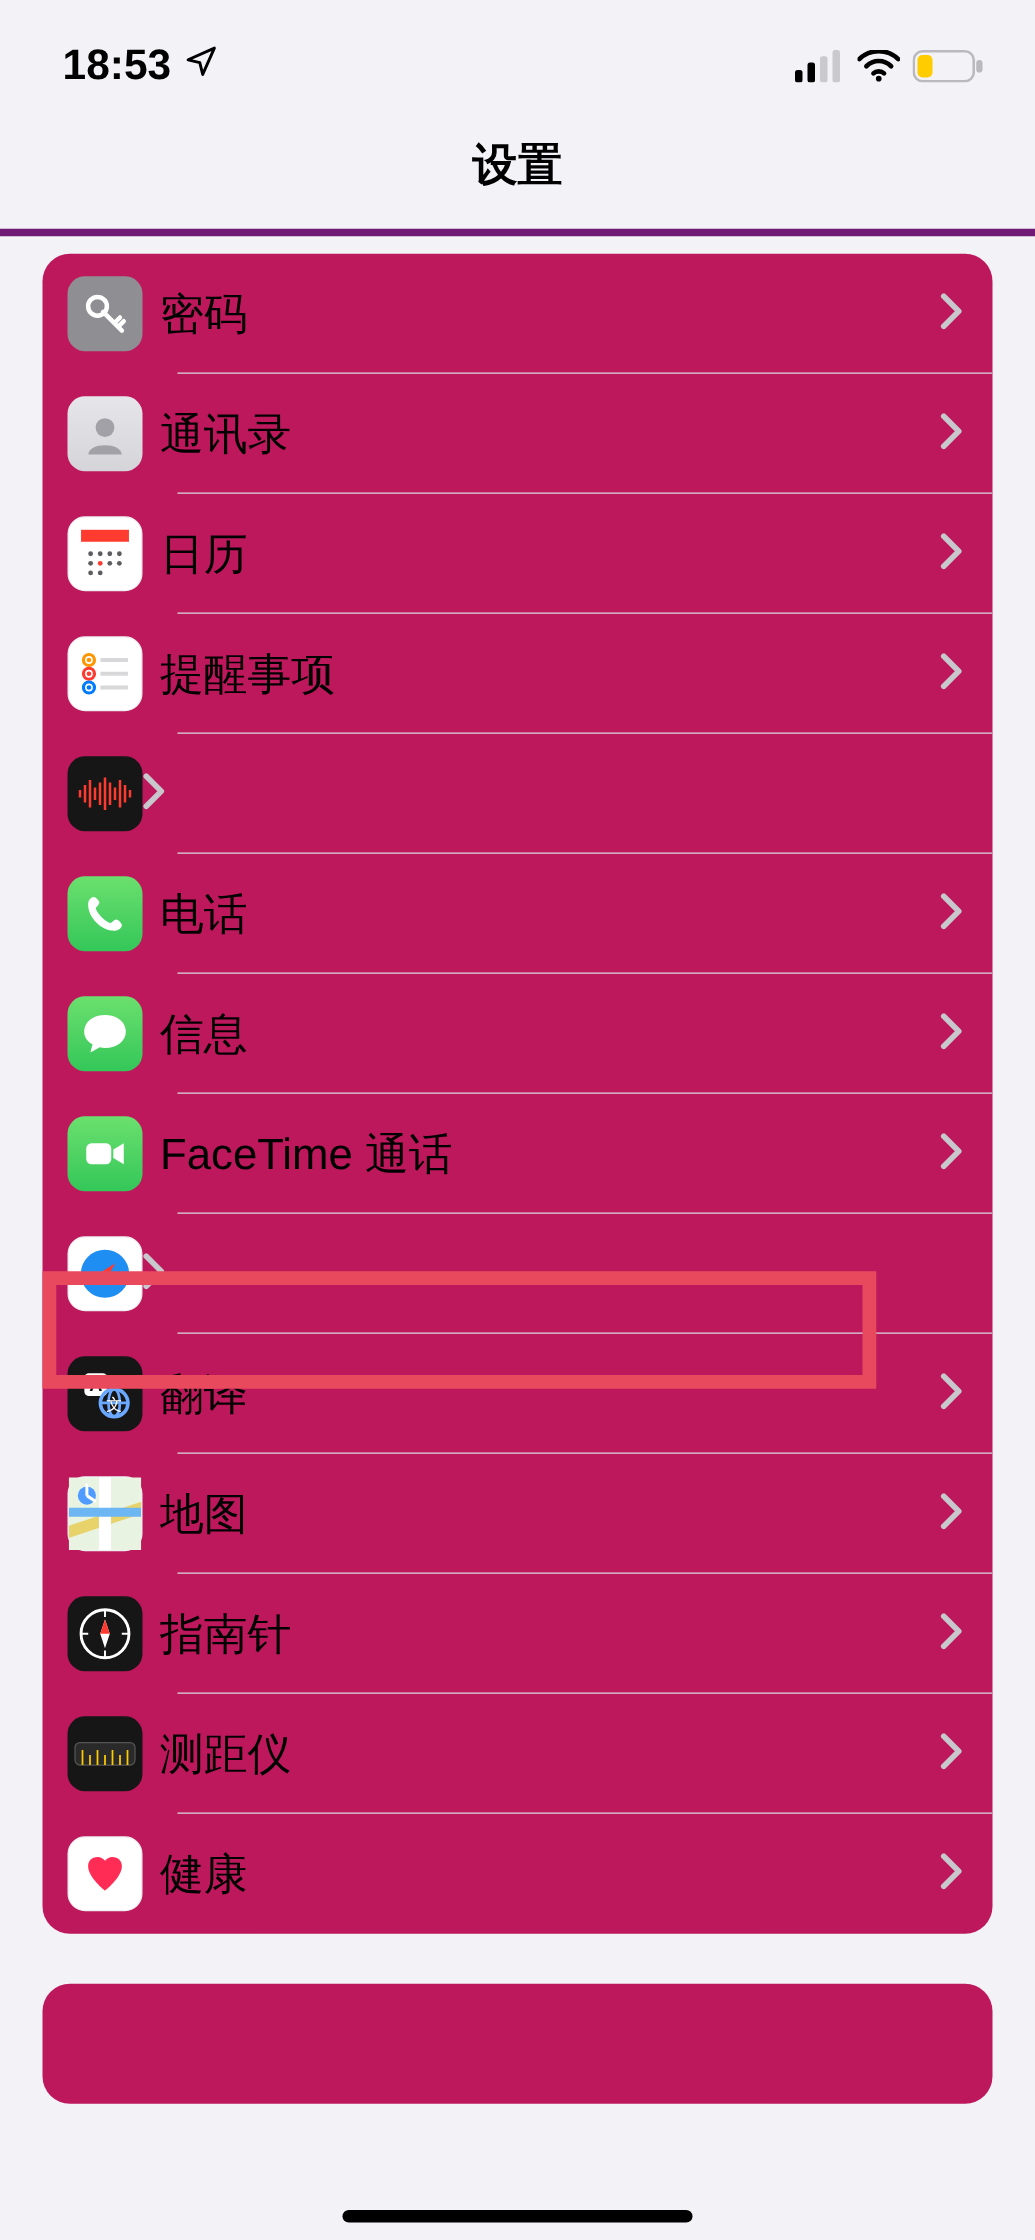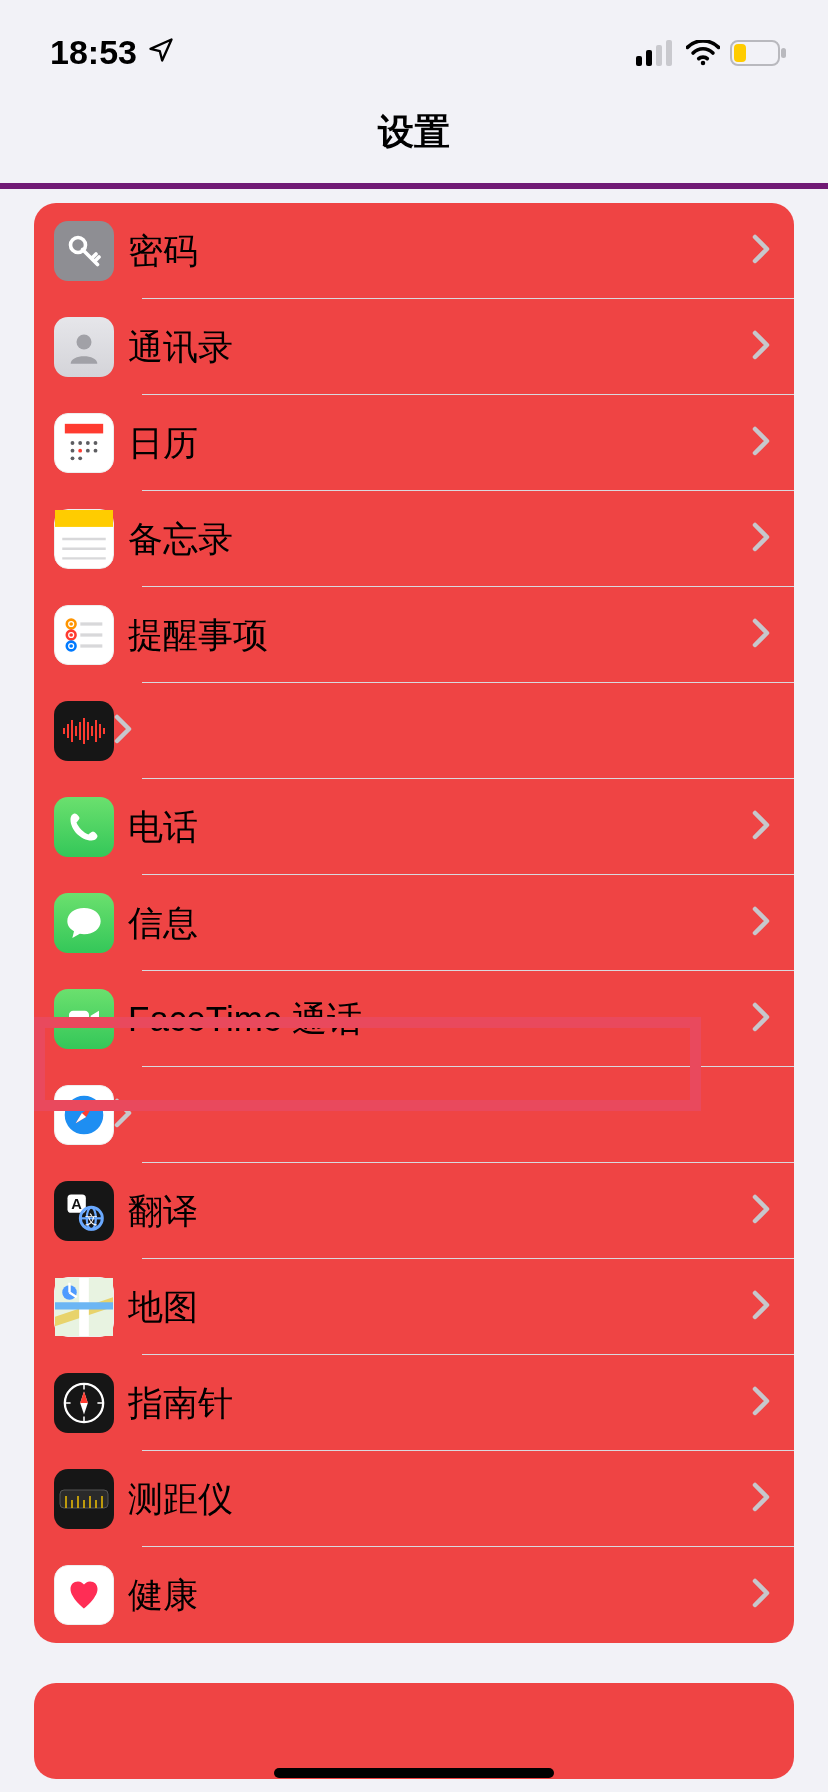--- a/index.html
+++ b/index.html
@@ -30,21 +30,21 @@
   .nav-title {
     text-align: center;
     font-size: 36px;
     font-weight: 600;
     padding: 18px 0 26px 0;
     border-bottom: 6px solid #701a75;
   }
 
   
   .group {
-    background: #ef4444;
+    background: #be185d;
     border-radius: 22px;
     margin: 14px 34px 40px 34px;
     overflow: hidden;
     position: relative;
   }
   .row {
     display: flex;
     align-items: center;
     height: 96px;
     padding: 0 24px 0 14px;
@@ -200,35 +200,20 @@
           </g>
       </svg>
     </div>
     <span class="label">日历</span>
     <span class="chev"><svg width="18" height="30" viewBox="0 0 12 20">
           <path d="M2 2 L10 10 L2 18" fill="none" stroke="#c7c7cc" stroke-width="3" stroke-linecap="round" stroke-linejoin="round"></path>
         </svg></span>
     <div class="sep"></div>
   </div>
 
-  <div class="row">
-    <div class="icon-box ic-notes">
-      <svg width="60" height="60" viewBox="0 0 24 24">
-          <rect x="0" y="0" width="24" height="7" fill="#ffcc00"></rect>
-          <line x1="3" y1="12" x2="21" y2="12" stroke="#d8d8da"></line>
-          <line x1="3" y1="16" x2="21" y2="16" stroke="#d8d8da"></line>
-          <line x1="3" y1="20" x2="21" y2="20" stroke="#d8d8da"></line>
-        </svg>
-    </div>
-    <span class="label">备忘录</span>
-    <span class="chev"><svg width="18" height="30" viewBox="0 0 12 20">
-          <path d="M2 2 L10 10 L2 18" fill="none" stroke="#c7c7cc" stroke-width="3" stroke-linecap="round" stroke-linejoin="round"></path>
-        </svg></span>
-    <div class="sep"></div>
-  </div>
 
   <div class="row">
     <div class="icon-box ic-reminders">
       <svg width="44" height="44" viewBox="0 0 24 24">
         <circle cx="5" cy="6" r="2.4" fill="none" stroke="#ff9500" stroke-width="1.4"></circle>
           <circle cx="5" cy="6" r="1" fill="#ff9500"></circle>
         <circle cx="5" cy="12" r="2.4" fill="none" stroke="#ff3b30" stroke-width="1.4"></circle>
           <circle cx="5" cy="12" r="1" fill="#ff3b30"></circle>
         <circle cx="5" cy="18" r="2.4" fill="none" stroke="#007aff" stroke-width="1.4"></circle>
           <circle cx="5" cy="18" r="1" fill="#007aff"></circle>

